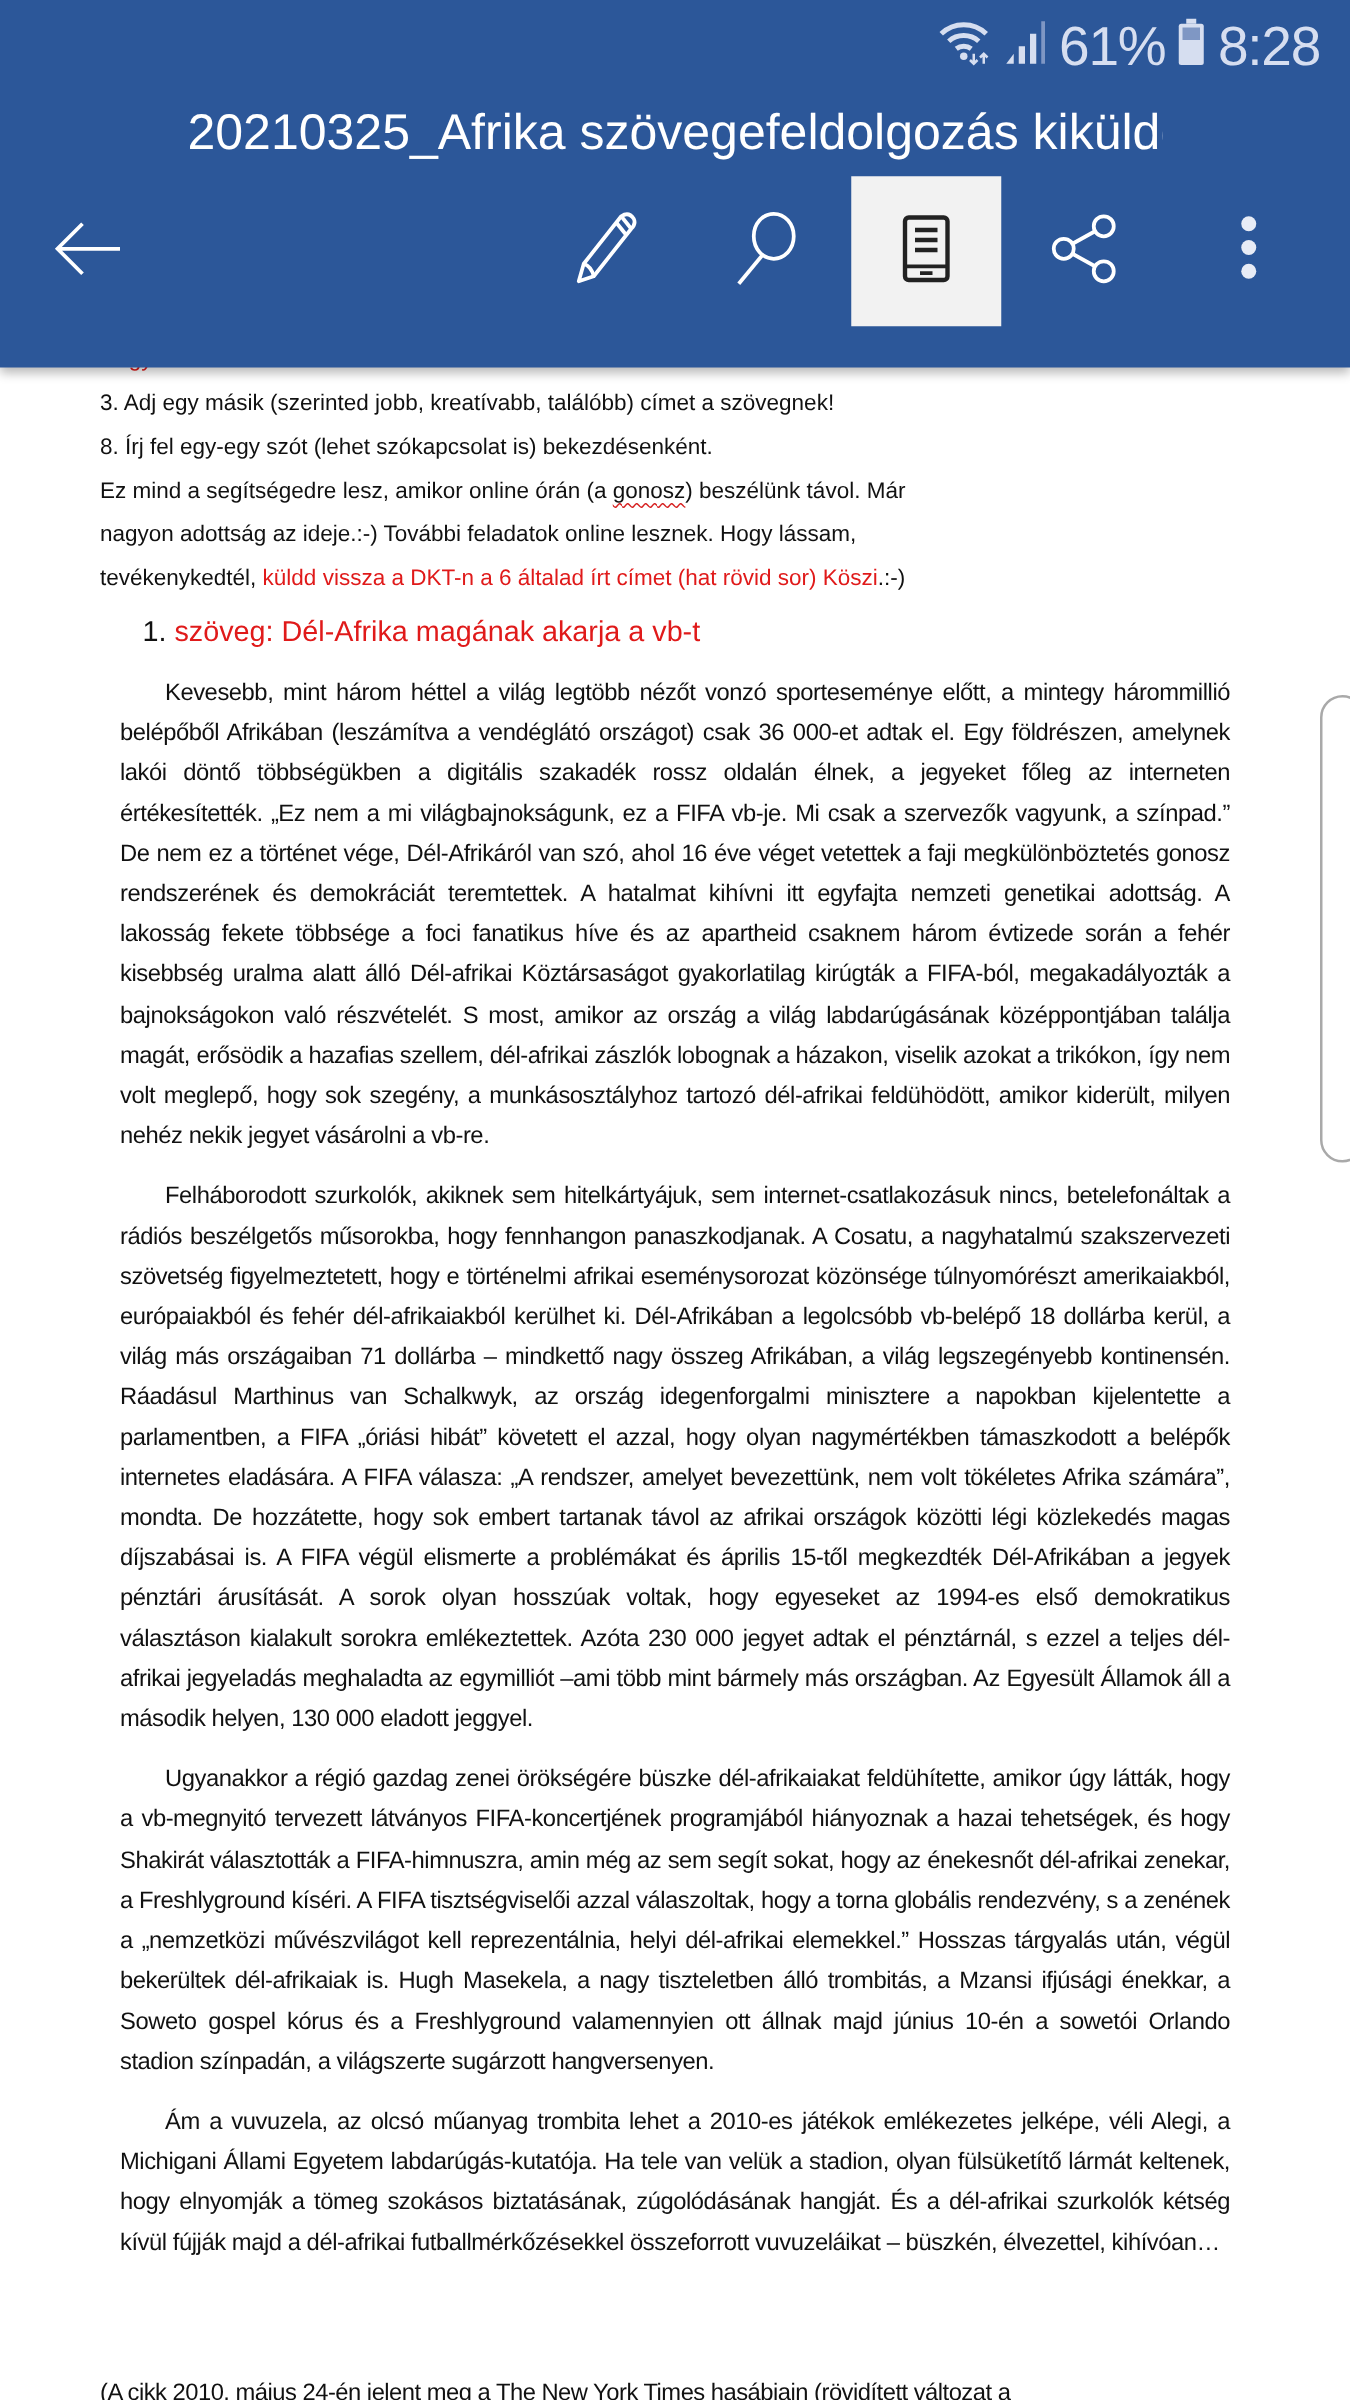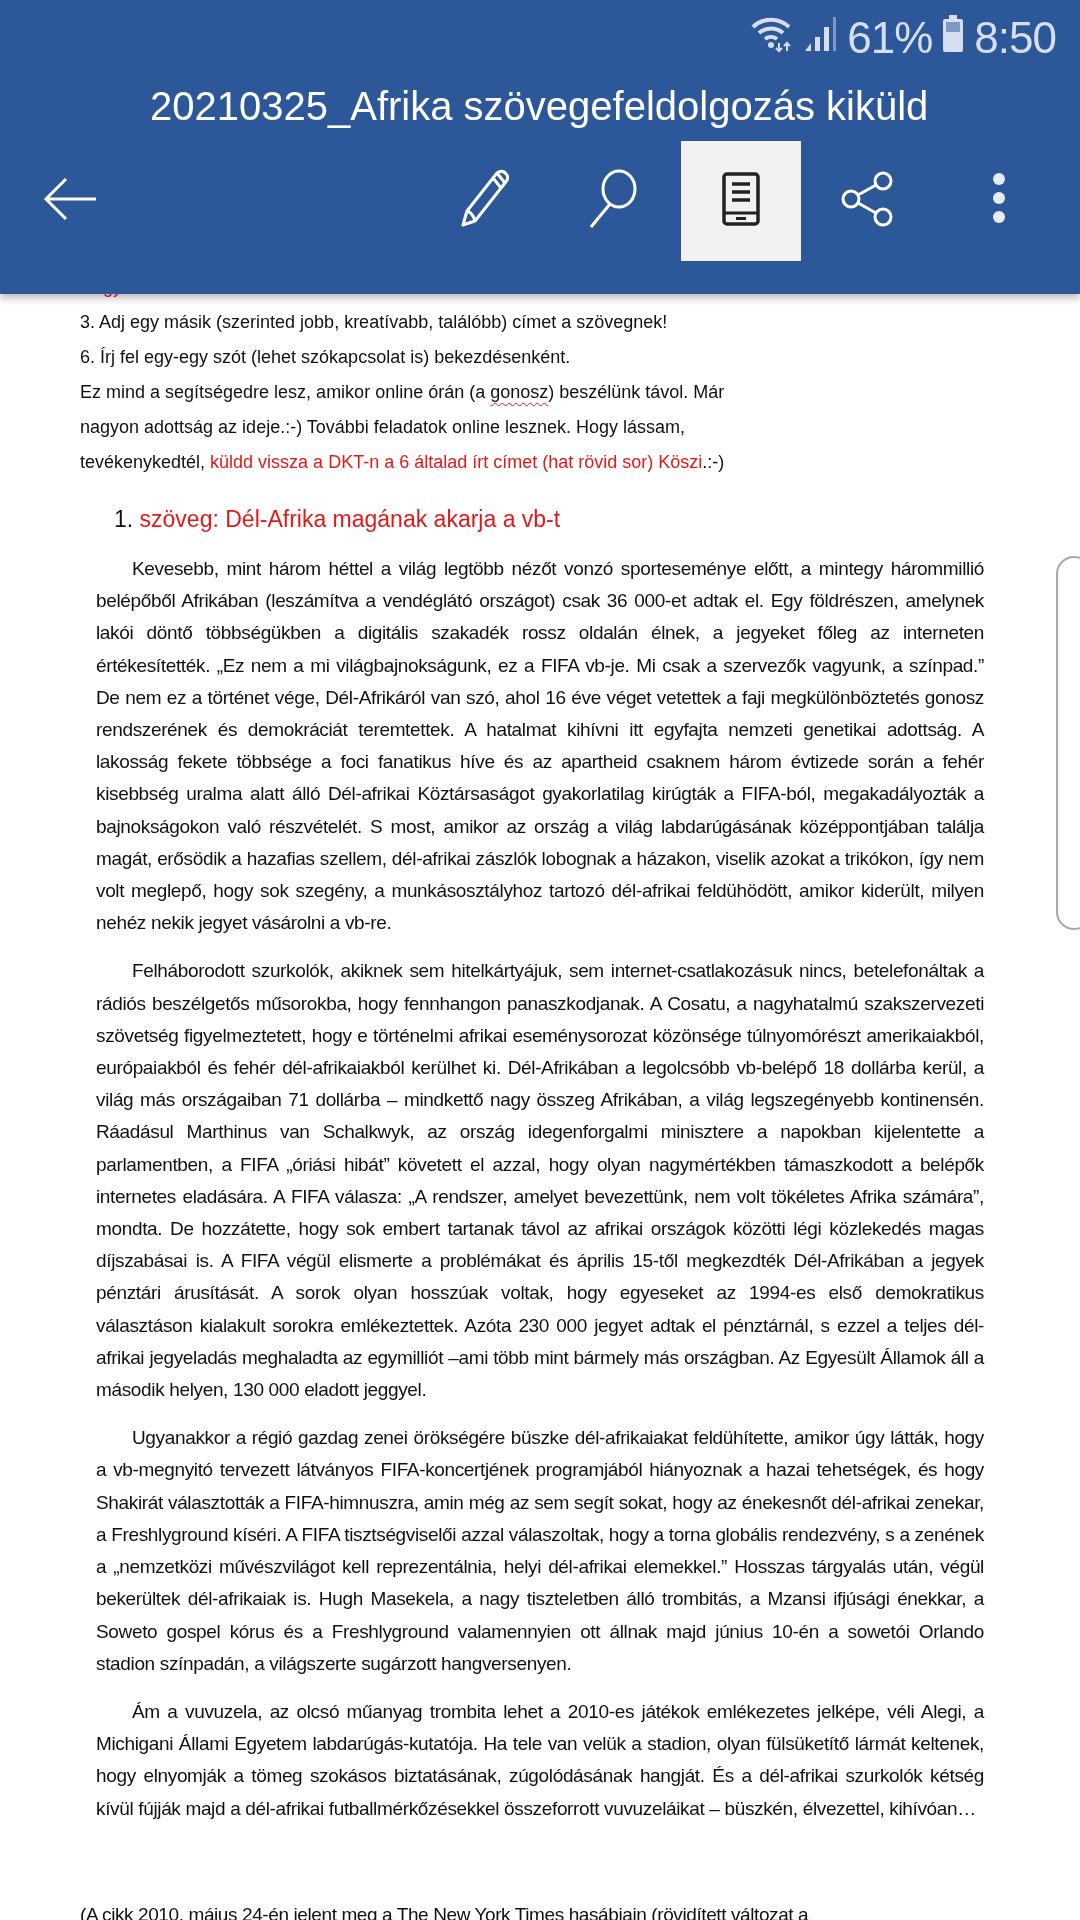--- a/index.html
+++ b/index.html
@@ -28,21 +28,21 @@
     display: flex; align-items: center; justify-content: center; cursor: pointer;
   }
   .tb-btn.active { background: #f2f2f2; }
   .content {
     position: absolute; left: 80px; top: 270px; width: 920px;
   }
   .red { color: #e01a1a; }
   .intro { font-size: 18px; line-height: 35px; color: #111; margin: 0; }
   .intro .l { display: block; height: 35px; white-space: nowrap; }
   .sec-title {
-    font-size: 23px; color: #111; margin: 22px 0 4px 34px; line-height: 35px;
+    font-size: 23px; color: #111; margin: 8px 0 4px 34px; line-height: 35px;
   }
   .body-text {
     font-family: "Liberation Sans Narrow", "Liberation Sans", sans-serif;
     font-size: 19px; line-height: 32.2px; color: #111; text-align: justify;
     margin: 16px; text-indent: 36px; letter-spacing: -0.35px;
   }
   .squig { text-decoration: underline wavy #d62020; text-decoration-thickness: 1px; text-underline-offset: 4px; }
   .footnote {
     position: absolute; left: 80px; top: 1904px; font-size: 19px; color: #111;
     white-space: nowrap; font-family: "Liberation Sans", sans-serif; letter-spacing: -0.4px;
@@ -76,21 +76,21 @@
       </svg>
     </span>
     <span class="sb-text">61%</span>
     <span>
       <svg width="22" height="40" viewBox="0 0 22 40">
         <rect x="7" y="2" width="8" height="4" fill="#d6def0"></rect>
         <rect x="1" y="6" width="20" height="33" rx="2" fill="#d6def0"></rect>
         <rect x="4" y="9" width="14" height="10" fill="#7f97c4"></rect>
       </svg>
     </span>
-    <span class="sb-text">8:50</span>
+    <span class="sb-text">8:28</span>
   </div>
 
   <div class="doc-title">20210325_Afrika szövegefeldolgozás kiküldő</div>
 
   <div class="tb-btn" style="left:10px;">
     <span>
       <svg width="60" height="60" viewBox="0 0 60 60">
         <path d="M56 30 H6 M26 10 L6 30 L26 50" stroke="#ffffff" stroke-width="3" fill="none"></path>
       </svg>
     </span>
@@ -141,21 +141,21 @@
         <circle cx="10" cy="48" r="6" fill="#e8ecf6"></circle>
       </svg>
     </span>
   </div>
 </div>
 
 <div class="content">
   <div class="intro" style="padding-top:0;">
     <span class="l red">Hogyan?</span>
     <span class="l">3. Adj egy másik (szerinted jobb, kreatívabb, találóbb) címet a szövegnek!</span>
-    <span class="l">6. Írj fel egy-egy szót (lehet szókapcsolat is) bekezdésenként.</span>
+    <span class="l">8. Írj fel egy-egy szót (lehet szókapcsolat is) bekezdésenként.</span>
     <span class="l"><span>Ez mind a segítségedre lesz, amikor online órán (a </span><span class="squig">gonosz</span><span>) beszélünk távol. Már</span></span>
     <span class="l">nagyon adottság az ideje.:-) További feladatok online lesznek. Hogy lássam,</span>
     <span class="l"><span>tevékenykedtél, </span><span class="red">küldd vissza a DKT-n a 6 általad írt címet (hat rövid sor) Köszi</span><span>.:-)</span></span>
   </div>
 
   <div class="sec-title">
     <span>1.</span>
     <span class="red">szöveg: Dél-Afrika magának akarja a vb-t</span>
   </div>
 

